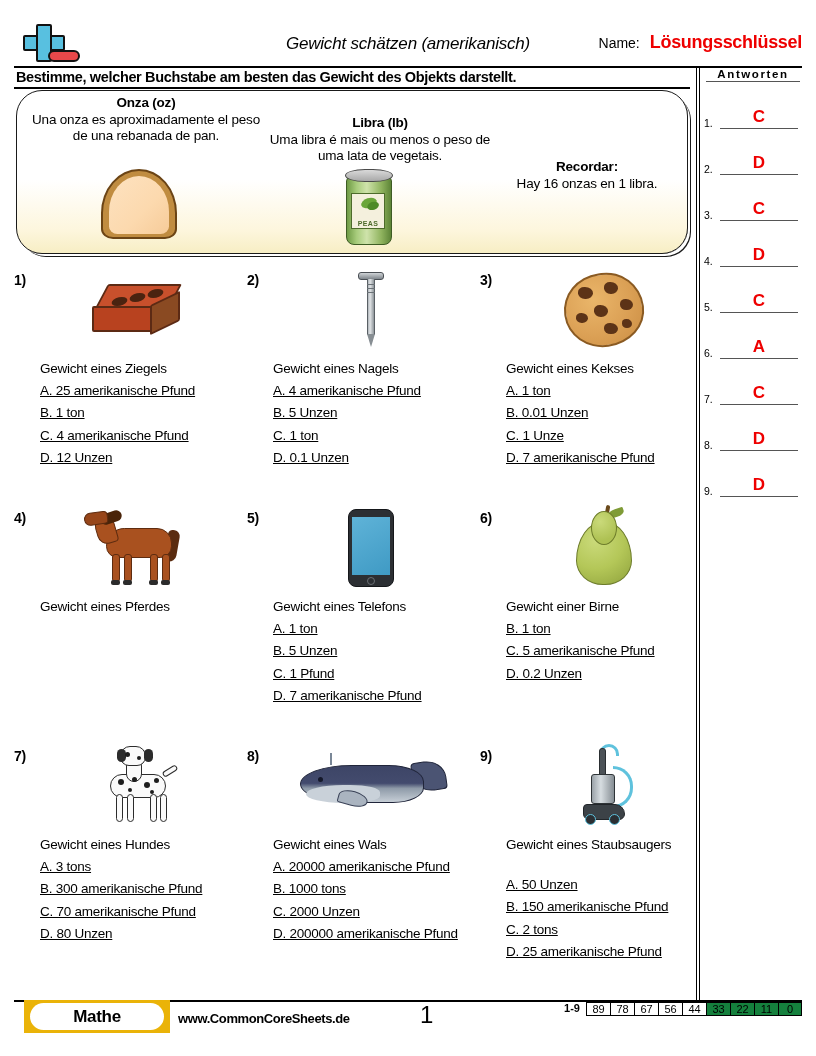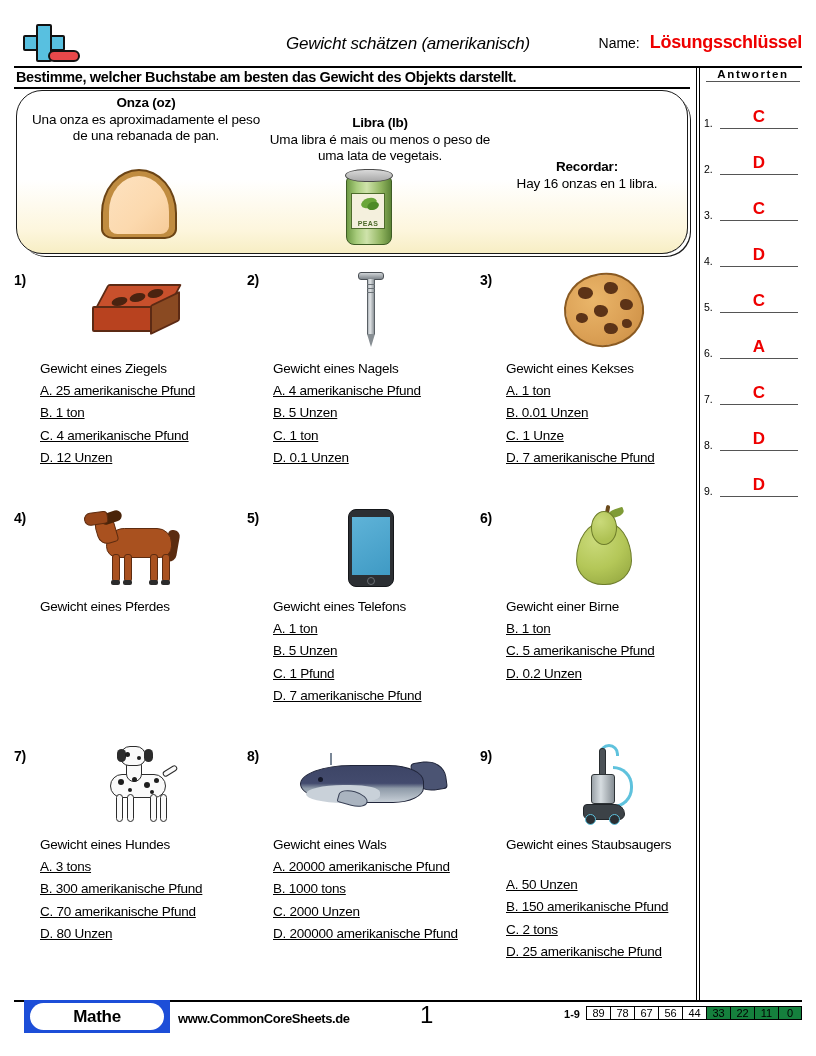--- a/index.html
+++ b/index.html
@@ -452,40 +452,40 @@
   }
 
   
   #footer-rule {
     position: absolute; left: 14px; top: 1000px;
     width: 788px; height: 1.5px; background: #000;
   }
   #mathe-badge {
     position: absolute; left: 24px; top: 1000px;
     width: 146px; height: 33px;
-    background: #1d4ed8;
+    background: #eab308;
     display: flex; align-items: center; justify-content: center;
   }
   #mathe-pill {
     width: 134px; height: 27px;
     background: #fff; border-radius: 14px;
     display: flex; align-items: center; justify-content: center;
     font-size: 17px; font-weight: bold; letter-spacing: -0.3px;
   }
   #site-url {
     position: absolute; left: 178px; top: 1011px;
     font-size: 13px; font-weight: bold; letter-spacing: -0.4px;
   }
   #page-num {
     position: absolute; left: 420px; top: 1001px;
     font-size: 24px;
   }
   #scorebar {
     position: absolute; right: 14px; top: 1002px;
-    display: flex; align-items: flex-end; height: 18px;
+    display: flex; align-items: flex-start; height: 18px;
   }
   #score-range {
     font-size: 11px; font-weight: bold;
     display: flex; align-items: center;
     padding-right: 6px;
   }
   .score-cell {
     width: 24px;
     border: 1.2px solid #000;
     border-right: none;

